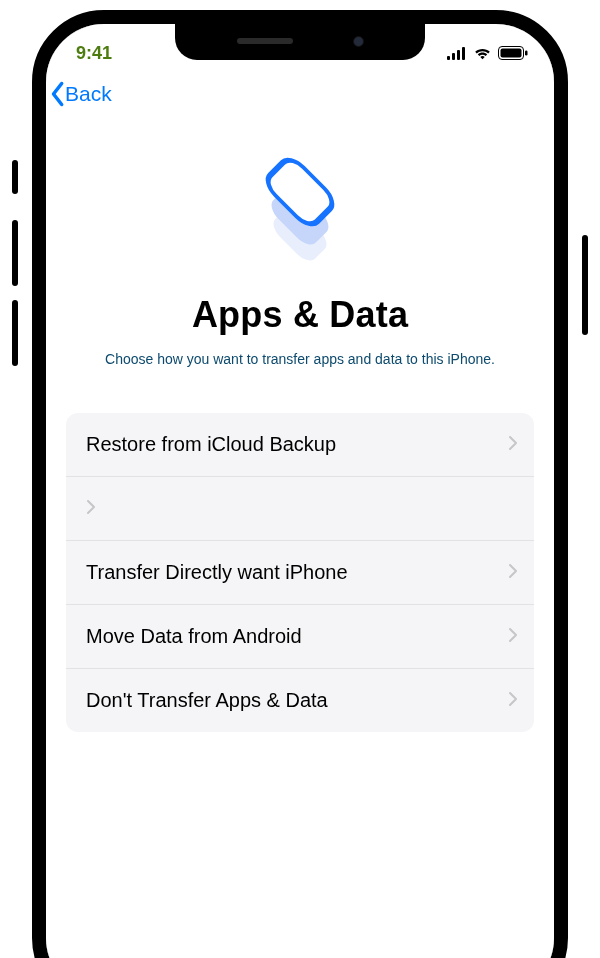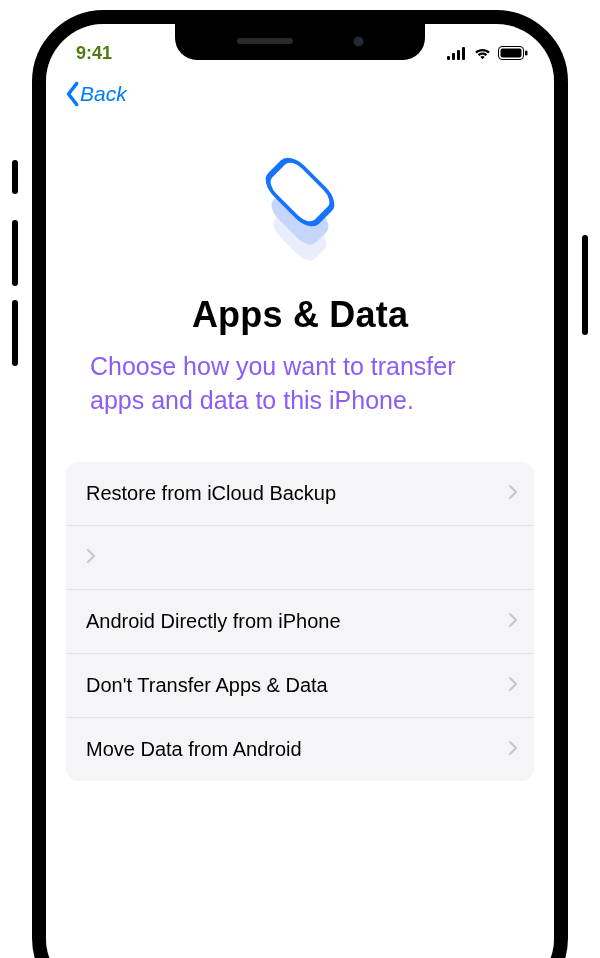--- a/index.html
+++ b/index.html
@@ -63,22 +63,21 @@
       align-items: center;
       padding: 10px 26px 0 30px;
       font-weight: 600;
       font-size: 18px;
       color: #4d7c0f;
     }
     .status-right { display: flex; align-items: center; gap: 6px; }
     .signal-icon, .wifi-icon, .battery-icon { display: inline-flex; }
 
     .nav-bar {
-      padding: 8px 12px 0 16px;
-      font-style: italic;
+      padding: 8px 12px 0 1px;
     }
     .back-button {
       display: inline-flex;
       align-items: center;
       color: #007aff;
       font-size: 21px;
       font-weight: 400;
       cursor: pointer;
     }
     .back-button svg { margin-right: -2px; }
@@ -91,23 +90,23 @@
     }
     .hero-icon { margin-bottom: 28px; }
     .title {
       font-size: 36px;
       font-weight: 700;
       letter-spacing: 0.2px;
       color: #000;
       margin-bottom: 14px;
     }
     .subtitle {
-      font-size: 25px;
+      font-size: 14px;
       line-height: 1.35;
-      color: #8b5cf6;
+      color: #0c4a6e;
       max-width: 420px;
     }
 
     .options {
       margin: 44px 20px 0 20px;
       background: #f5f5f7;
       border-radius: 12px;
       overflow: hidden;
     }
     .option-row {
@@ -203,37 +202,37 @@
           </span>
         </div>
         <div class="option-row">
           <span class="chev">
             <svg width="10" height="16" viewBox="0 0 10 16">
                 <polyline points="2,2 8,8 2,14" fill="none" stroke="#c6c6c9" stroke-width="2" stroke-linecap="round" stroke-linejoin="round"></polyline>
               </svg>
           </span>
         </div>
         <div class="option-row">
-          <span class="label">Android Directly from iPhone</span>
+          <span class="label">Transfer Directly want iPhone</span>
+          <span class="chev">
+            <svg width="10" height="16" viewBox="0 0 10 16">
+                <polyline points="2,2 8,8 2,14" fill="none" stroke="#c6c6c9" stroke-width="2" stroke-linecap="round" stroke-linejoin="round"></polyline>
+              </svg>
+          </span>
+        </div>
+        <div class="option-row">
+          <span class="label">Move Data from Android</span>
           <span class="chev">
             <svg width="10" height="16" viewBox="0 0 10 16">
                 <polyline points="2,2 8,8 2,14" fill="none" stroke="#c6c6c9" stroke-width="2" stroke-linecap="round" stroke-linejoin="round"></polyline>
               </svg>
           </span>
         </div>
         <div class="option-row">
           <span class="label">Don't Transfer Apps &amp; Data</span>
-          <span class="chev">
-            <svg width="10" height="16" viewBox="0 0 10 16">
-                <polyline points="2,2 8,8 2,14" fill="none" stroke="#c6c6c9" stroke-width="2" stroke-linecap="round" stroke-linejoin="round"></polyline>
-              </svg>
-          </span>
-        </div>
-        <div class="option-row">
-          <span class="label">Move Data from Android</span>
           <span class="chev">
             <svg width="10" height="16" viewBox="0 0 10 16">
                 <polyline points="2,2 8,8 2,14" fill="none" stroke="#c6c6c9" stroke-width="2" stroke-linecap="round" stroke-linejoin="round"></polyline>
               </svg>
           </span>
         </div>
       </div>
 
     </div>
   </div>

